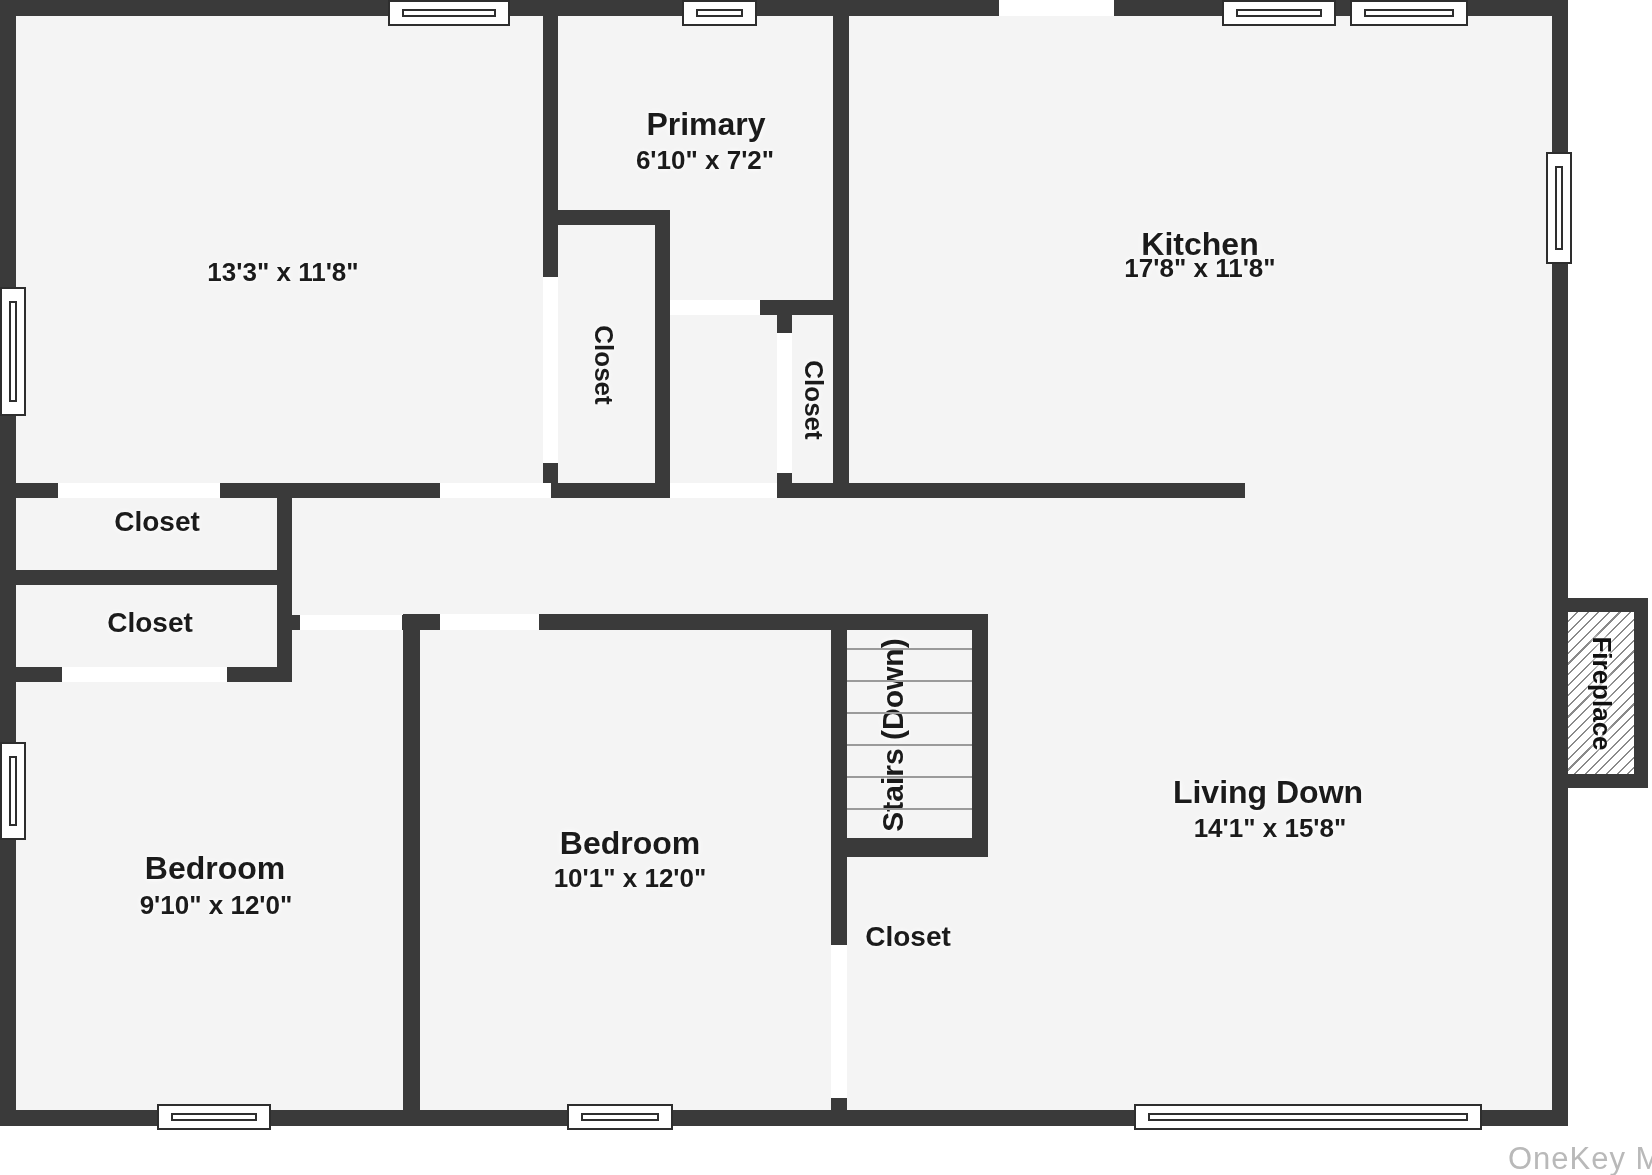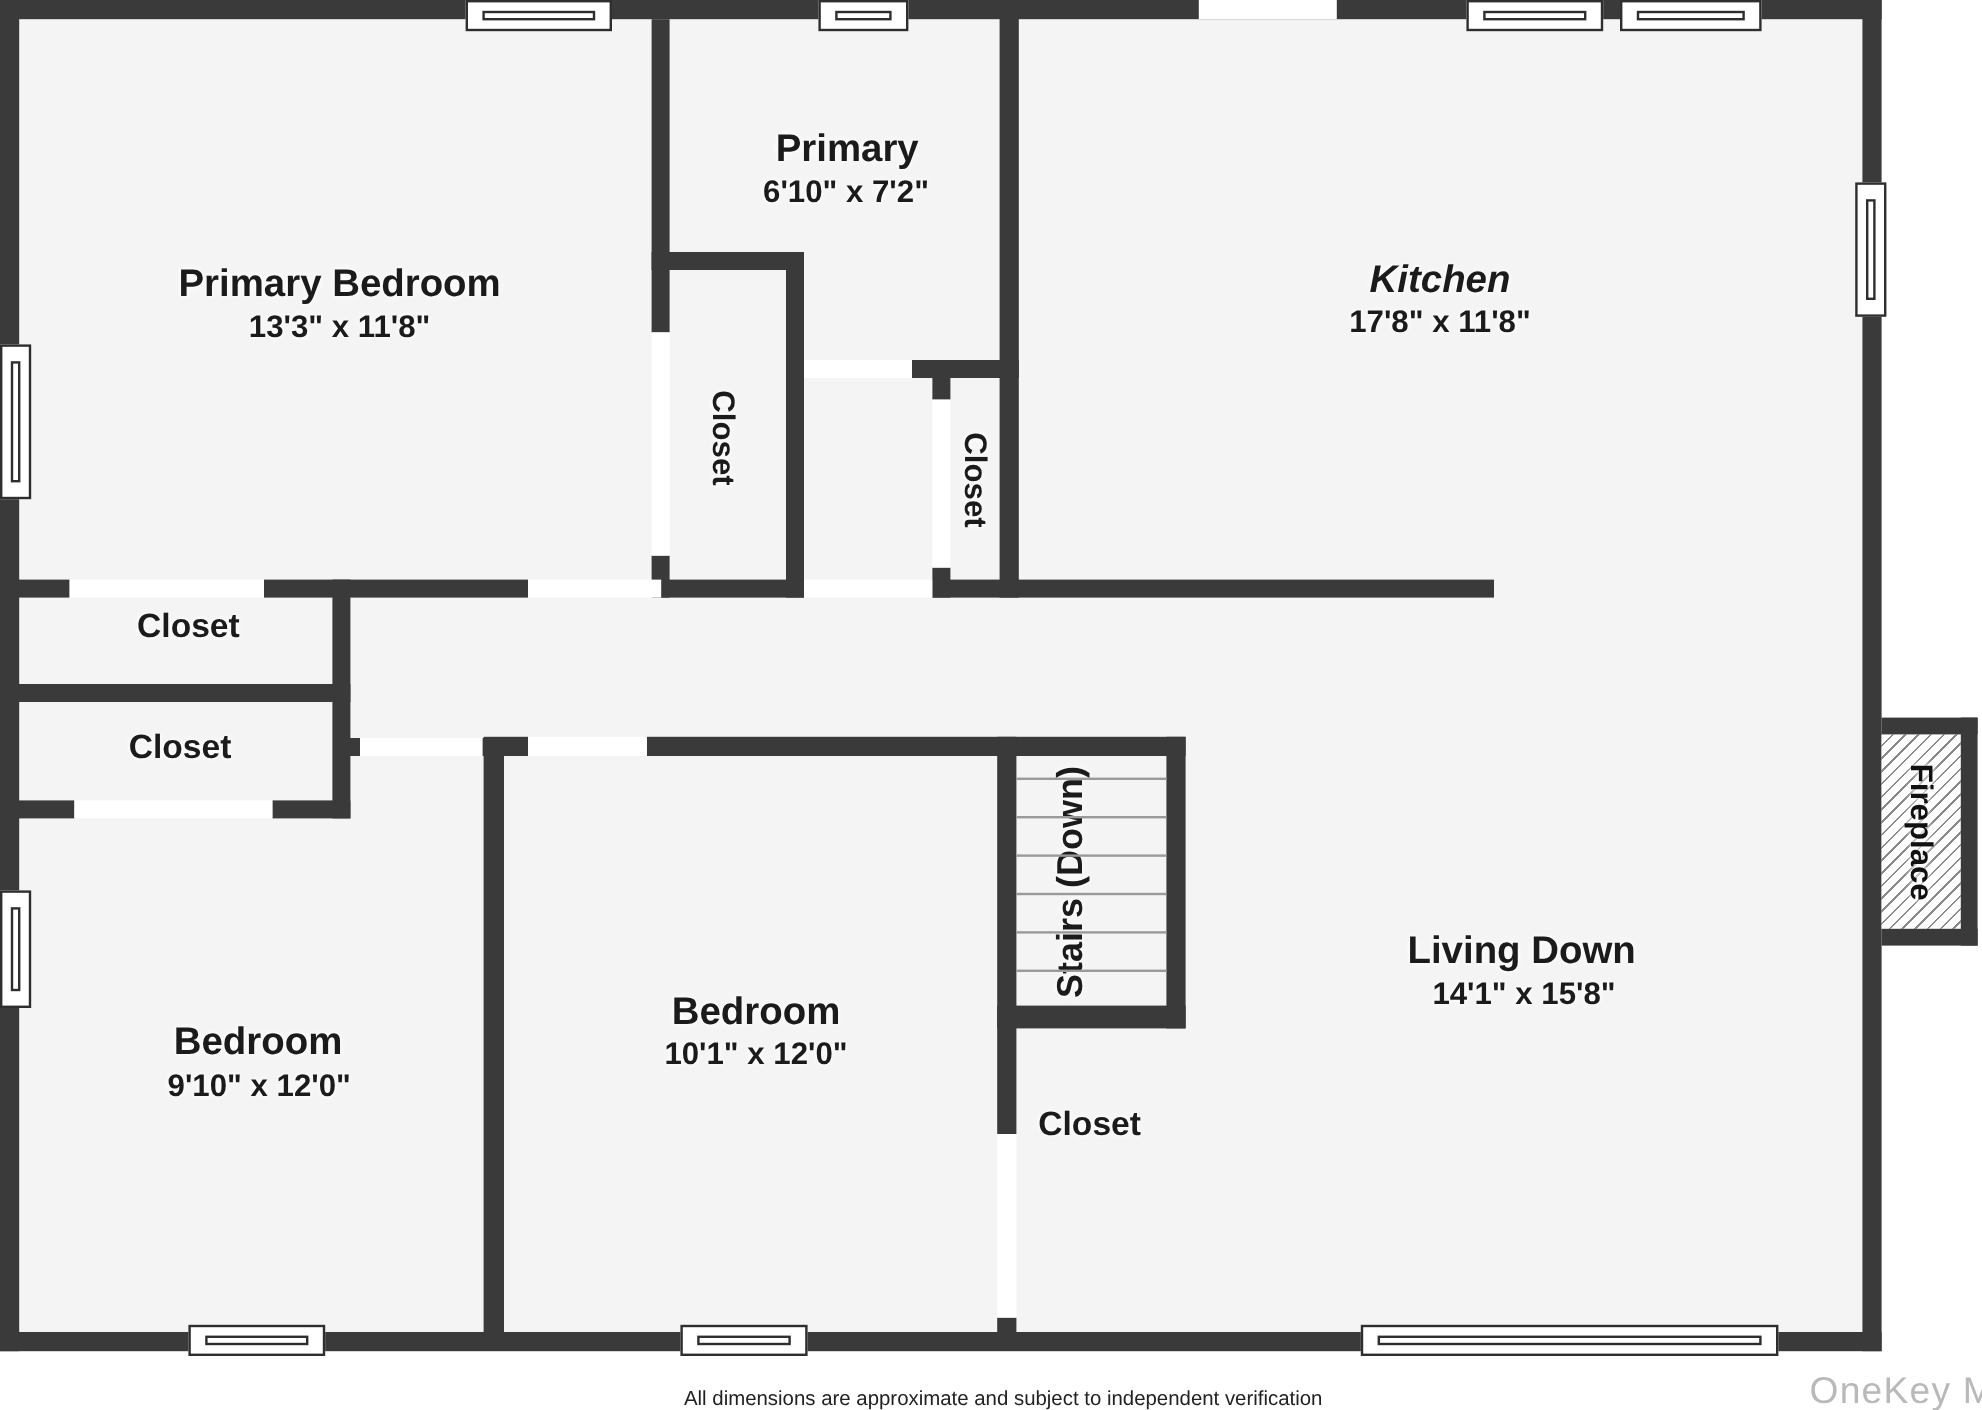--- a/index.html
+++ b/index.html
@@ -44,27 +44,26 @@
     position:absolute;left:1508px;top:1141px;
     font-size:31px;color:var(--wm,#b9b9b9);white-space:nowrap;letter-spacing:1px;
   }
 </style>
 </head>
 <body style="--wall: #3a3a3a; --floor: #f4f4f4; --winb: #2e2e2e; --hatch: #8a8a8a; --wm: #b9b9b9;">
 
 <div id="plan">
   <div class="floor"></div>
 
-  <div class="lbl room-name" style="left:283px;top:236px;">Primary Bedroom</div>
   <div class="lbl room-dims" style="left:283px;top:272px;">13'3" x 11'8"</div>
 
   <div class="lbl room-name" style="left:706px;top:124px;">Primary</div>
   <div class="lbl room-dims" style="left:705px;top:160px;">6'10" x 7'2"</div>
 
-  <div class="lbl room-name" style="left:1200px;top:233px;font-style:italic;">Kitchen</div>
+  <div class="lbl room-name" style="left:1200px;top:244px;">Kitchen</div>
   <div class="lbl room-dims" style="left:1200px;top:268px;">17'8" x 11'8"</div>
 
   <div class="lbl room-name" style="left:215px;top:868px;">Bedroom</div>
   <div class="lbl room-dims" style="left:216px;top:905px;">9'10" x 12'0"</div>
 
   <div class="lbl room-name" style="left:630px;top:843px;">Bedroom</div>
   <div class="lbl room-dims" style="left:630px;top:878px;">10'1" x 12'0"</div>
 
   <div class="lbl room-name" style="left:1268px;top:792px;">Living Down</div>
   <div class="lbl room-dims" style="left:1270px;top:828px;">14'1" x 15'8"</div>
@@ -150,15 +149,14 @@
     <div class="window v" style="left: 0px; top: 742px; width: 26px; height: 98px;">
       <div class="inner"></div>
     </div>
     <div class="window v" style="left: 1546px; top: 152px; width: 26px; height: 112px;">
       <div class="inner"></div>
     </div>
     <div id="fireplace">
     <span class="fp-lbl">Fireplace</span>
   </div>
 
-  <div id="footer-note">All dimensions are approximate and subject to independent verification</div>
   <div id="watermark">OneKey MLS</div>
 </div>
 
 </body></html>

